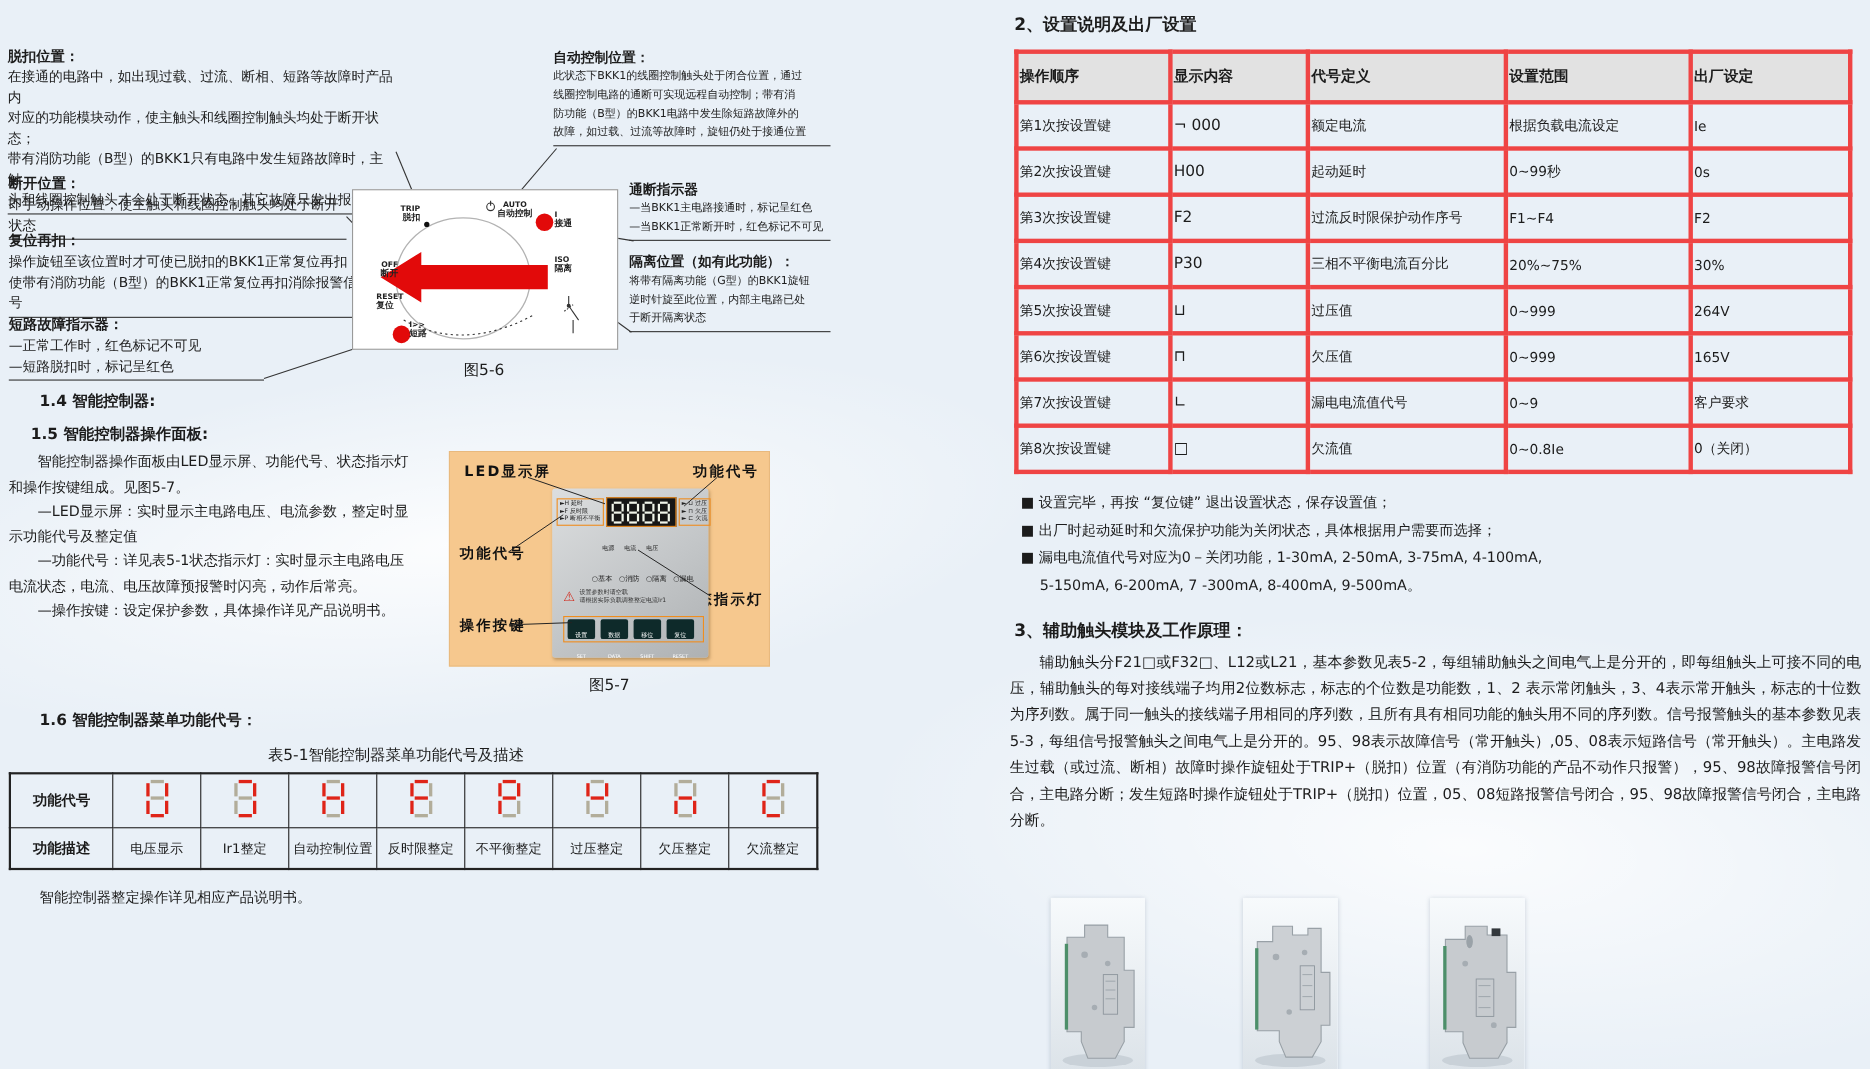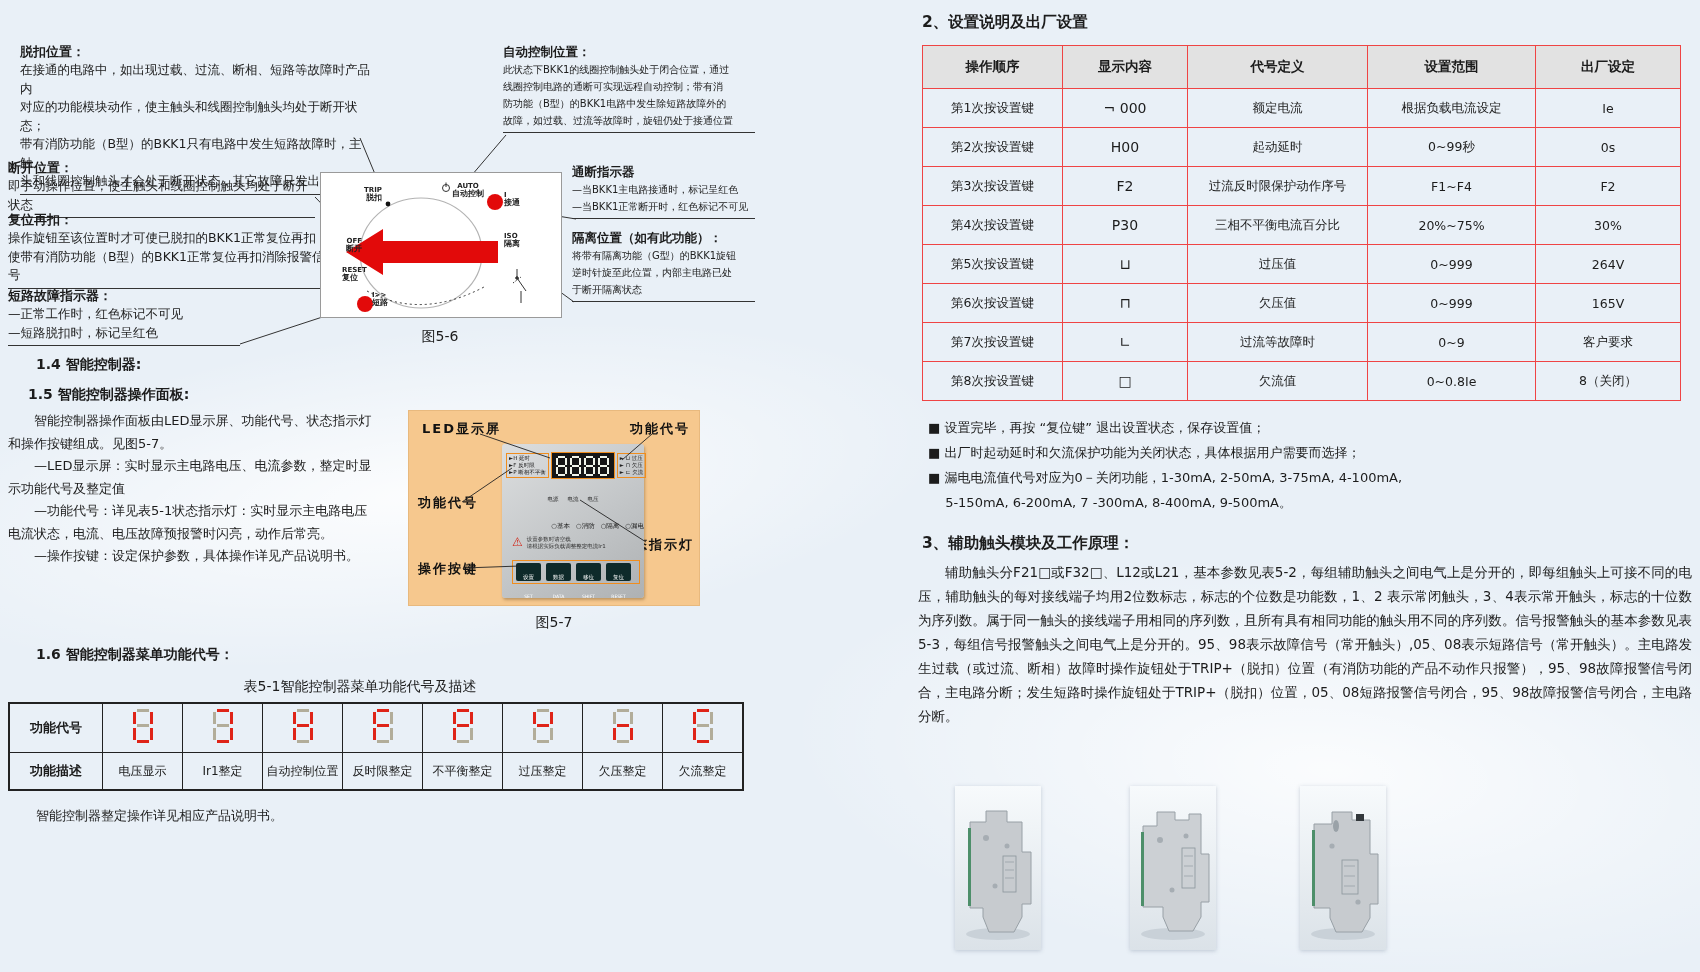--- a/index.html
+++ b/index.html
@@ -38,21 +38,21 @@
   .fig57 .plabel{position:absolute;font-size:13px;font-weight:bold;color:#111;letter-spacing:2px;}
   .facia{position:absolute;left:94px;top:34px;width:142px;height:154px;border-radius:3px;
          background:linear-gradient(145deg,#dcdedf 0%,#c3c6c8 55%,#aeb1b3 100%);box-shadow:1px 2px 3px rgba(90,60,20,.35);}
   .facia-row1{position:absolute;left:4px;top:8px;width:134px;display:flex;align-items:center;}
   .indgroup{border:1px solid #ef8d1e;padding:1px 2px;font-size:5.5px;line-height:7px;white-space:pre;color:#222;}
   .lcd{border:1px solid #ef8d1e;background:#161616;padding:3px 3px 2px 3px;margin:0 2px;display:flex;}
   .ledrow{position:absolute;left:0;top:52px;width:142px;display:flex;justify-content:center;gap:9px;}
   .ledrow .led{text-align:center;font-size:5.5px;line-height:6px;color:#222;}
   .dot{width:9px;height:9px;border-radius:50%;margin:0 auto 1px auto;box-shadow:0 0 1px #333 inset;}
   .dot.r{background:#cf1f1f;}.dot.y{background:#d8b400;}.dot.g{background:#1d9c1d;}
-  .modesrow{position:absolute;left:0;top:78px;width:142px;display:flex;justify-content:flex-end;gap:6px;font-size:6.5px;color:#222;}
+  .modesrow{position:absolute;left:0;top:78px;width:142px;display:flex;justify-content:flex-start;gap:6px;font-size:6.5px;color:#222;padding-left:36px;}
   .warnrow{position:absolute;left:10px;top:92px;width:126px;display:flex;gap:4px;}
   .warnrow .tri{color:#d22012;font-size:12px;line-height:13px;}
   .warnrow .wt{font-size:5.5px;line-height:7px;color:#333;white-space:pre-line;}
   .btnrow{position:absolute;left:10px;top:116px;width:120px;border:1px solid #ef8d1e;padding:2px 3px;display:flex;gap:5px;}
   .pbtn{width:25px;height:17px;background:#0e2a2a;color:#fff;border-radius:2px;text-align:center;padding-top:1px;}
   .pbtn .c1{font-size:5.5px;line-height:7px;}.pbtn .c2{font-size:4.5px;line-height:6px;}
   .f57lines{position:absolute;left:0;top:0;width:292px;height:196px;pointer-events:none;}
   .f57cap{position:absolute;left:408px;top:234px;width:292px;text-align:center;font-size:14px;}
 
   
@@ -84,21 +84,21 @@
   table.t51{border:2px solid #222;}
   table.t51 th{width:88px;font-size:13px;padding:0 2px;}
   table.t51 td{width:77px;}
   table.t51 tr.r1 td{height:46px;}
   table.t51 tr.r2 td{height:34px;font-size:12px;}
   .note{font-size:13px;margin:16px 0 0 36px;}
 
   
   .h2r{font-weight:bold;font-size:15.5px;margin:12px 0 12px 22px;}
   table.t2{border-collapse:collapse;margin-left:22px;border:1.5px solid #222;table-layout:fixed;}
-  table.t2 th,table.t2 td{border:1px solid #ef4444;text-align:center;font-size:12.5px;}
+  table.t2 th,table.t2 td{border:4px solid #ef4444;text-align:left;font-size:12.5px;}
   table.t2 th{background:#e2e2e2;font-size:13.5px;height:40px;}
   table.t2 td{height:36px;}
   table.t2 .disp{font-size:14px;}
   .bullets{font-size:13px;line-height:25px;margin:14px 0 0 28px;white-space:pre-line;}
   .h3r{font-weight:bold;font-size:15.5px;margin:18px 0 6px 22px;}
   .para-r{font-size:13.5px;line-height:24px;text-align:justify;text-indent:2em;margin:0 8px 0 18px;}
   .figrow{display:flex;margin-top:58px;padding-left:8px;}
   .figcol{text-align:center;}
   .photo{margin:0 auto;width:86px;height:164px;box-shadow:0 1px 4px rgba(60,80,110,.25);}
 </style>
@@ -117,21 +117,21 @@
           <line x1="360" y1="138" x2="387" y2="203"></line>
           <line x1="315" y1="197" x2="367" y2="251"></line>
           <line x1="330" y1="268" x2="374" y2="283"></line>
           <line x1="240" y1="344" x2="356" y2="306"></line>
           <line x1="506" y1="135" x2="466" y2="182"></line>
           <line x1="576" y1="219" x2="508" y2="208"></line>
           <line x1="574" y1="302" x2="504" y2="251"></line>
         </g>
       </svg>
 
-      <div class="callout" style="left:20px;top:42px;width:352px;">
+      <div class="callout" style="left:7px;top:42px;width:352px;">
         <div class="ct">脱扣位置：</div>
         <div class="cb">在接通的电路中，如出现过载、过流、断相、短路等故障时产品内
 对应的功能模块动作，使主触头和线圈控制触头均处于断开状态；
 带有消防功能（B型）的BKK1只有电路中发生短路故障时，主触
 头和线圈控制触头才会处于断开状态，其它故障只发出报警信号</div>
       </div>
       <div class="callout" style="left:8px;top:158px;width:307px;">
         <div class="ct">断开位置：</div>
         <div class="cb">即手动操作位置，使主触头和线圈控制触头均处于断开状态</div>
       </div>
@@ -416,30 +416,30 @@
       <tr>
             <td>第6次按设置键</td>
             <td class="disp">⊓</td>
             <td>欠压值</td>
             <td>0~999</td>
             <td>165V</td>
           </tr>
       <tr>
             <td>第7次按设置键</td>
             <td class="disp">∟</td>
-            <td>过流等故障时</td>
+            <td>漏电电流值代号</td>
             <td>0~9</td>
             <td>客户要求</td>
           </tr>
       <tr>
             <td>第8次按设置键</td>
             <td class="disp">□</td>
             <td>欠流值</td>
             <td>0~0.8Ie</td>
-            <td>8（关闭）</td>
+            <td>0（关闭）</td>
           </tr>
     </tbody>
       </table>
 
     <div class="bullets">■ 设置完毕，再按 “复位键” 退出设置状态，保存设置值；
 ■ 出厂时起动延时和欠流保护功能为关闭状态，具体根据用户需要而选择；
 ■ 漏电电流值代号对应为0－关闭功能，1-30mA, 2-50mA, 3-75mA, 4-100mA,
 　 5-150mA, 6-200mA, 7 -300mA, 8-400mA, 9-500mA。</div>
 
     <div class="h3r">3、辅助触头模块及工作原理：</div>

